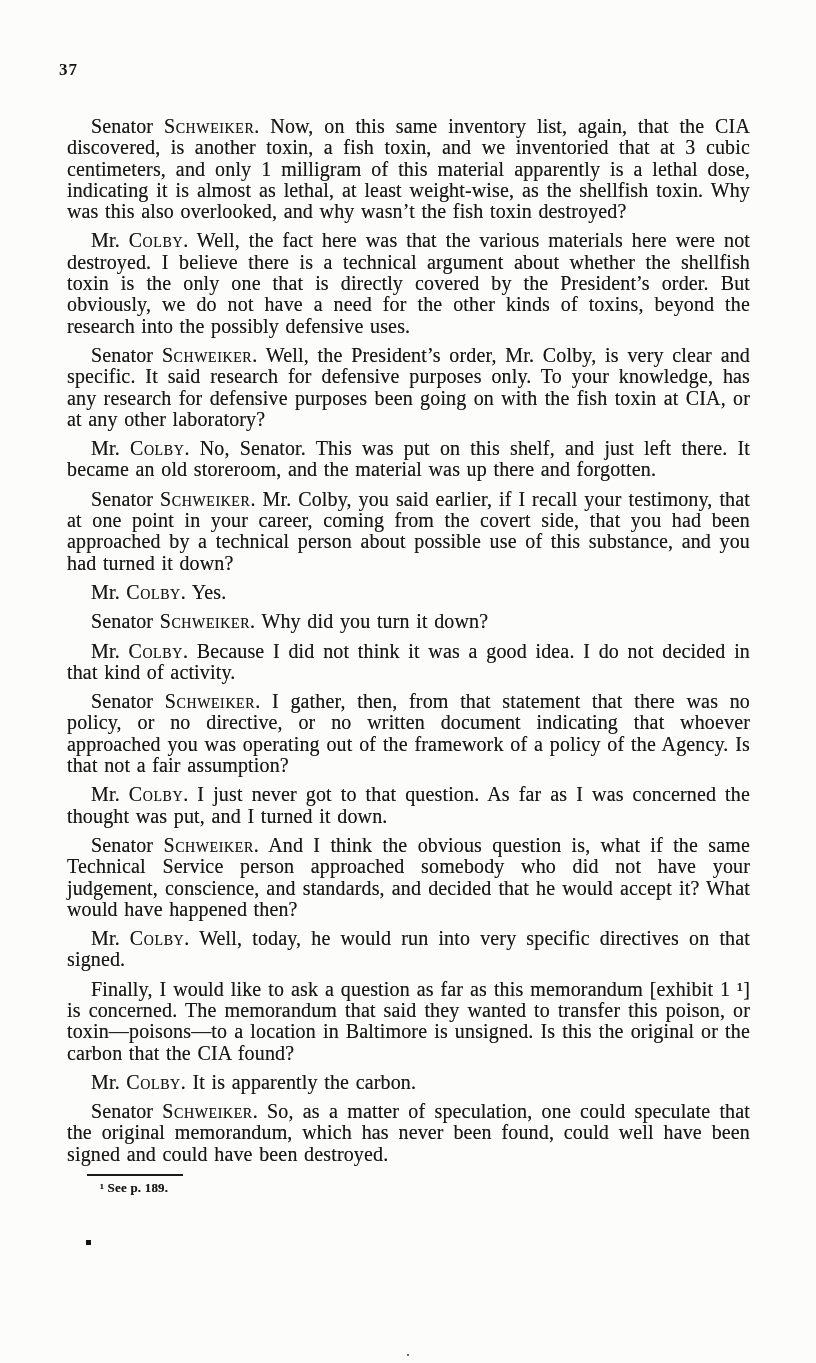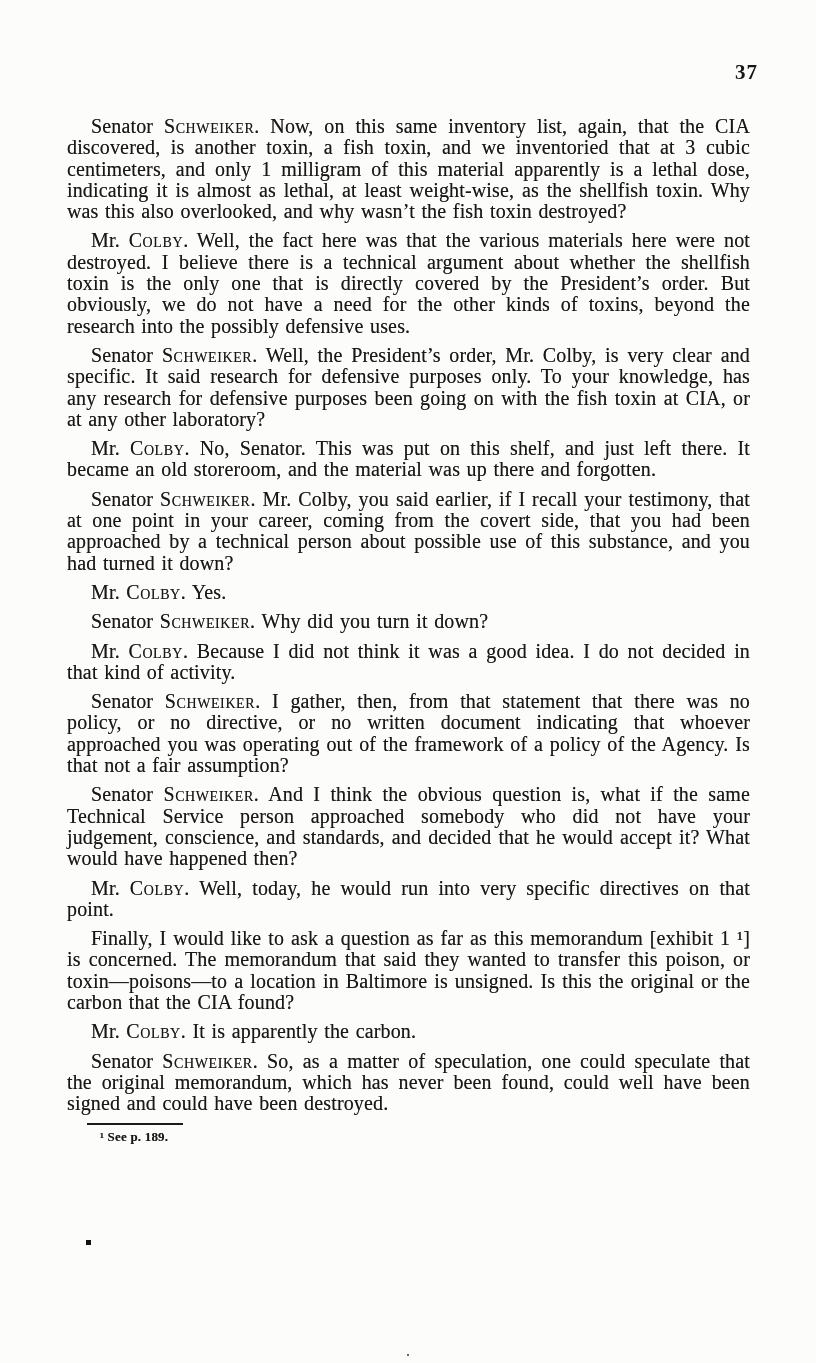--- a/index.html
+++ b/index.html
@@ -7,22 +7,22 @@
     width: 816px; height: 1363px;
     background: #fcfcfa;
     position: relative;
     overflow: hidden;
     font-family: "Liberation Serif", "DejaVu Serif", serif;
     color: #1a1816;
   }
   .page-number {
     position: absolute;
     top: 60px; left: 59px; width: 699px;
-    text-align: right;
-    font-size: 21px; font-weight: bold;
+    text-align: left;
+    font-size: 17px; font-weight: bold;
     letter-spacing: 1px;
     color: #181614;
   }
   .text-block {
     position: absolute;
     top: 108px; left: 59px; width: 699px;
   }
   .para {
     margin: 8px;
     font-size: 20px;
@@ -68,22 +68,23 @@
   <div class="text-block">
     <p class="para"><span class="prefix">Senator </span><span class="speaker">Schweiker</span><span>. Now, on this same inventory list, again, that the CIA discovered, is another toxin, a fish toxin, and we inventoried that at 3 cubic centimeters, and only 1 milligram of this material apparently is a lethal dose, indicating it is almost as lethal, at least weight-wise, as the shellfish toxin. Why was this also overlooked, and why wasn’t the fish toxin destroyed?</span></p>
     <p class="para"><span class="prefix">Mr. </span><span class="speaker">Colby</span><span>. Well, the fact here was that the various materials here were not destroyed. I believe there is a technical argument about whether the shellfish toxin is the only one that is directly covered by the President’s order. But obviously, we do not have a need for the other kinds of toxins, beyond the research into the possibly defensive uses.</span></p>
     <p class="para"><span class="prefix">Senator </span><span class="speaker">Schweiker</span><span>. Well, the President’s order, Mr. Colby, is very clear and specific. It said research for defensive purposes only. To your knowledge, has any research for defensive purposes been going on with the fish toxin at CIA, or at any other laboratory?</span></p>
     <p class="para"><span class="prefix">Mr. </span><span class="speaker">Colby</span><span>. No, Senator. This was put on this shelf, and just left there. It became an old storeroom, and the material was up there and forgotten.</span></p>
     <p class="para"><span class="prefix">Senator </span><span class="speaker">Schweiker</span><span>. Mr. Colby, you said earlier, if I recall your testimony, that at one point in your career, coming from the covert side, that you had been approached by a technical person about possible use of this substance, and you had turned it down?</span></p>
     <p class="para"><span class="prefix">Mr. </span><span class="speaker">Colby</span><span>. Yes.</span></p>
     <p class="para"><span class="prefix">Senator </span><span class="speaker">Schweiker</span><span>. Why did you turn it down?</span></p>
     <p class="para"><span class="prefix">Mr. </span><span class="speaker">Colby</span><span>. Because I did not think it was a good idea. I do not decided in that kind of activity.</span></p>
     <p class="para"><span class="prefix">Senator </span><span class="speaker">Schweiker</span><span>. I gather, then, from that statement that there was no policy, or no directive, or no written document indicating that whoever approached you was operating out of the framework of a policy of the Agency. Is that not a fair assumption?</span></p>
+    <p class="para"><span class="prefix">Mr. </span><span class="speaker">Colby</span><span>. I just never got to that question. As far as I was concerned the thought was put, and I turned it down.</span></p>
     <p class="para"><span class="prefix">Senator </span><span class="speaker">Schweiker</span><span>. And I think the obvious question is, what if the same Technical Service person approached somebody who did not have your judgement, conscience, and standards, and decided that he would accept it? What would have happened then?</span></p>
-    <p class="para"><span class="prefix">Mr. </span><span class="speaker">Colby</span><span>. Well, today, he would run into very specific directives on that point.</span></p>
+    <p class="para"><span class="prefix">Mr. </span><span class="speaker">Colby</span><span>. Well, today, he would run into very specific directives on that signed.</span></p>
     <p class="para"><span class="prefix"></span><span class="speaker"></span><span>Finally, I would like to ask a question as far as this memorandum [exhibit 1 ¹] is concerned. The memorandum that said they wanted to transfer this poison, or toxin—poisons—to a location in Baltimore is unsigned. Is this the original or the carbon that the CIA found?</span></p>
     <p class="para"><span class="prefix">Mr. </span><span class="speaker">Colby</span><span>. It is apparently the carbon.</span></p>
     <p class="para"><span class="prefix">Senator </span><span class="speaker">Schweiker</span><span>. So, as a matter of speculation, one could speculate that the original memorandum, which has never been found, could well have been signed and could have been destroyed.</span></p>
 
     <div class="footnote-block">
       <div class="footnote-rule"></div>
       <p class="footnote"><span class="fn-marker">¹</span> <span>See p. 189.</span></p>
     </div>
   </div>
 

